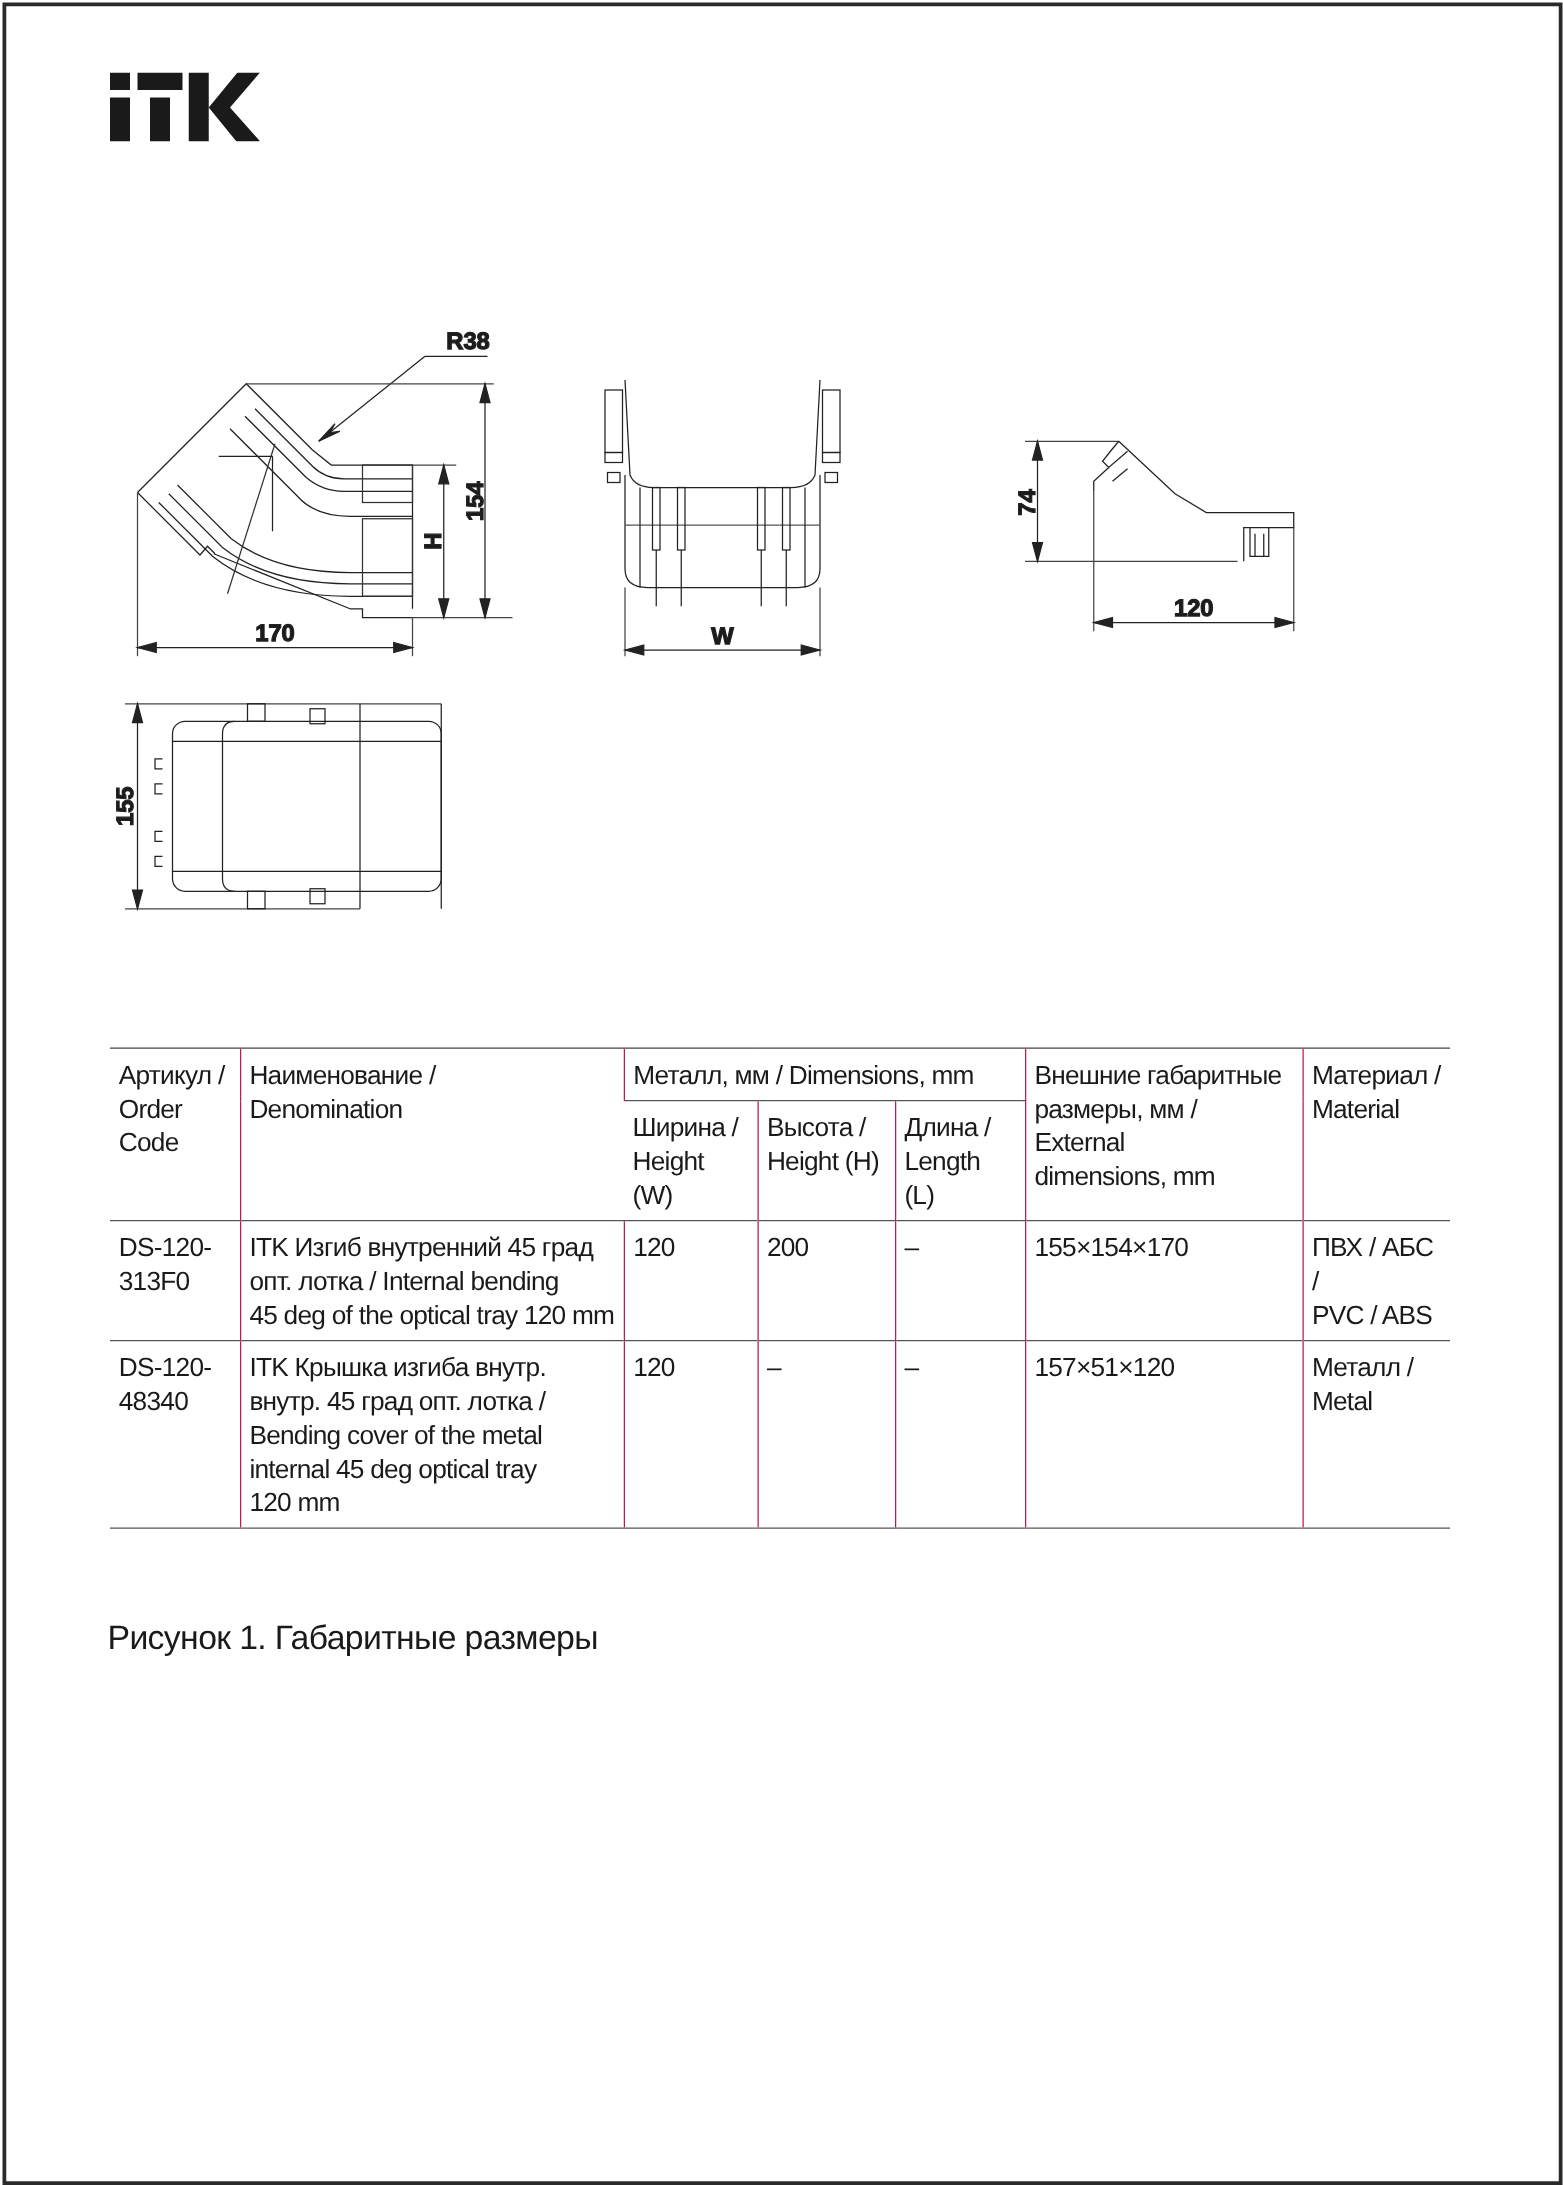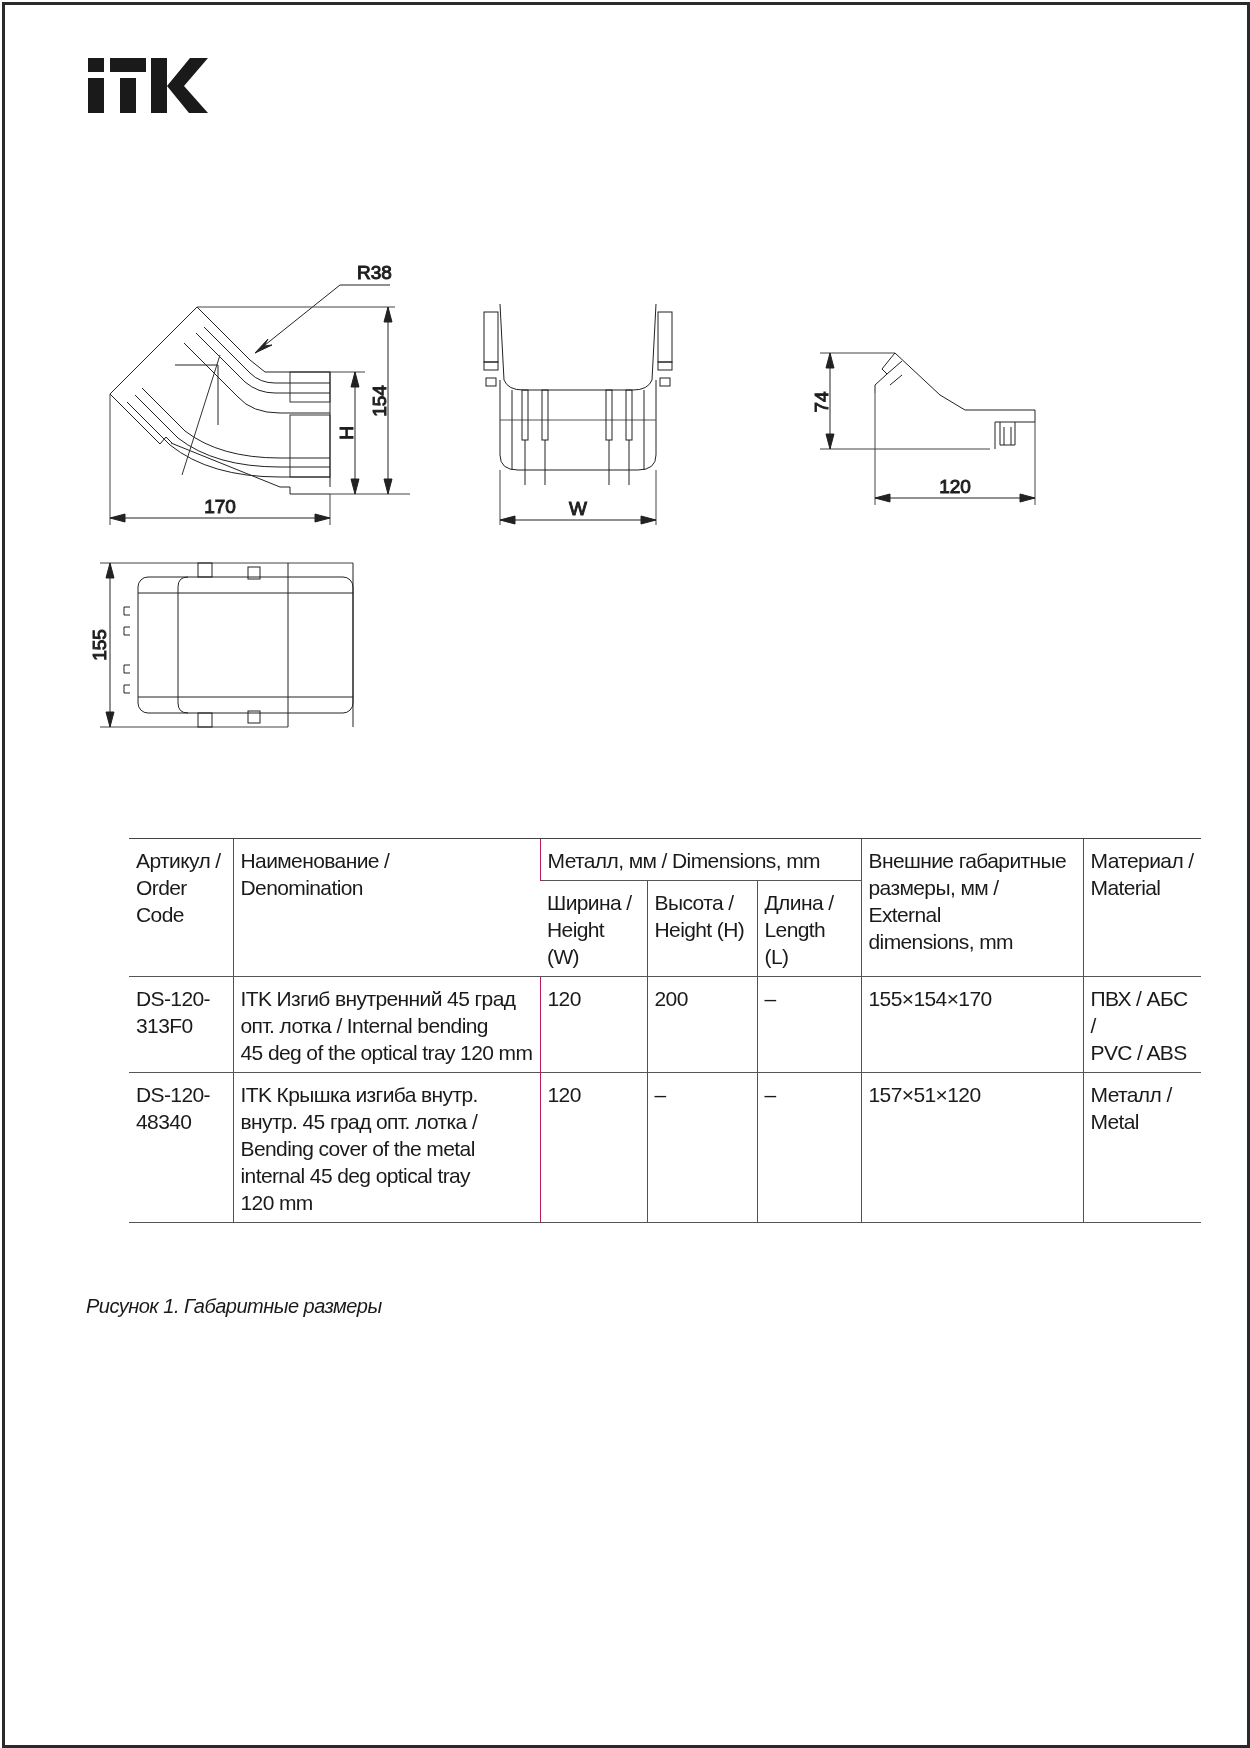--- a/index.html
+++ b/index.html
@@ -1,36 +1,36 @@
 <!DOCTYPE html>
 <html><head>
 <meta charset="utf-8">
 <style>
   html, body { margin: 0; padding: 0; background: #ffffff; }
   body { width: 1250px; height: 1748px; position: relative; overflow: hidden;
          font-family: "Liberation Sans", "DejaVu Sans", sans-serif; color: #1a1a1a; }
   .page-frame { position: absolute; left: 2px; top: 2px; width: 1242px; height: 1740px;
                 border: 3px solid #2a2a2a; box-sizing: content-box; }
   .logo { position: absolute; left: 88px; top: 58px; width: 120px; height: 56px; }
-  .drawing { position: absolute; }
+  .drawing { position: absolute; font-weight: bold; }
   .drawing svg { display: block; overflow: visible; }
   .dim-text { font-family: "Liberation Sans", sans-serif; font-size: 19px; fill: #1a1a1a; }
 
   .spec-table { position: absolute; left: 88px; top: 838px; width: 1072px;
                 border-collapse: collapse; font-size: 21px; line-height: 27px;
-                letter-spacing: -0.6px; transform-origin: 0 0; margin-left: 41px; }
+                letter-spacing: -0.6px; transform-origin: 0 0; }
   .spec-table td, .spec-table th { font-weight: normal; text-align: left; vertical-align: top;
                 padding: 8px 7px 6px 7px; border-left: 1px solid #be185d; }
   .spec-table tr > :first-child { border-left: none; }
   .spec-table thead tr.r1 th { border-top: 1.5px solid #444; }
   .spec-table thead tr.r2 th { border-top: 1px solid #555; }
   .spec-table tbody tr td { border-top: 1.5px solid #555; }
   .spec-table tbody tr:last-child td { border-bottom: 1.5px solid #555; }
   .sub { display: block; }
-  .caption { position: absolute; left: 86px; top: 1295px; font-size: 20px; letter-spacing: -0.5px; font-style: italic; }
+  .caption { position: absolute; left: 86px; top: 1295px; font-size: 27px; letter-spacing: -0.5px; }
 </style>
 </head>
 <body>
 
 <div class="page-frame"></div>
 
 <div class="logo">
   <svg width="120" height="56" viewBox="0 0 120 56">
     <g fill="#1a1a1a">
 

